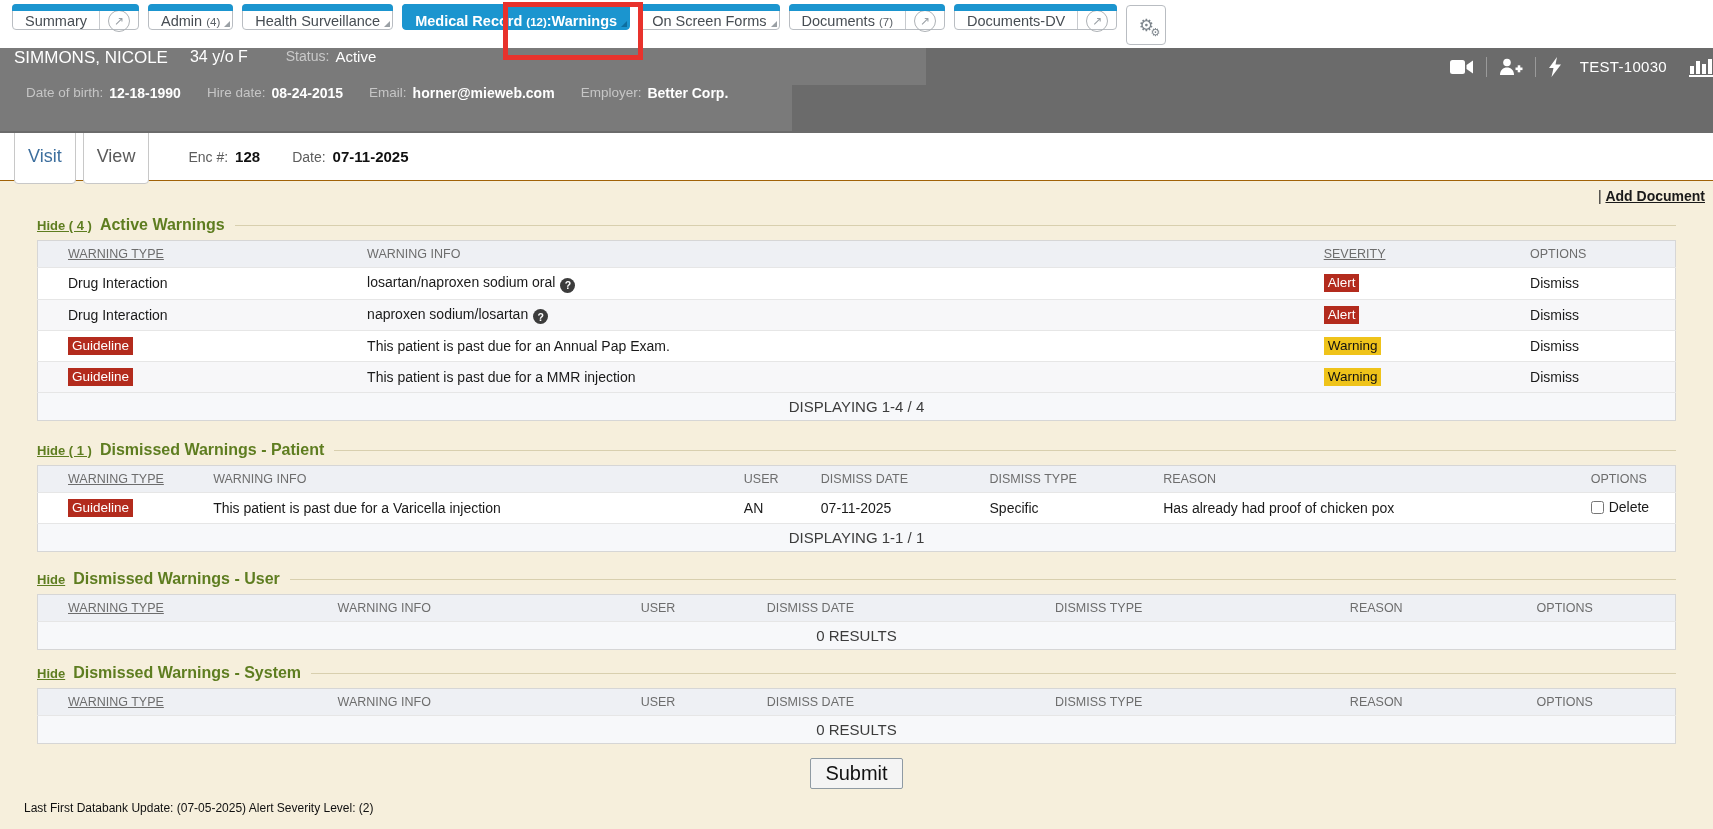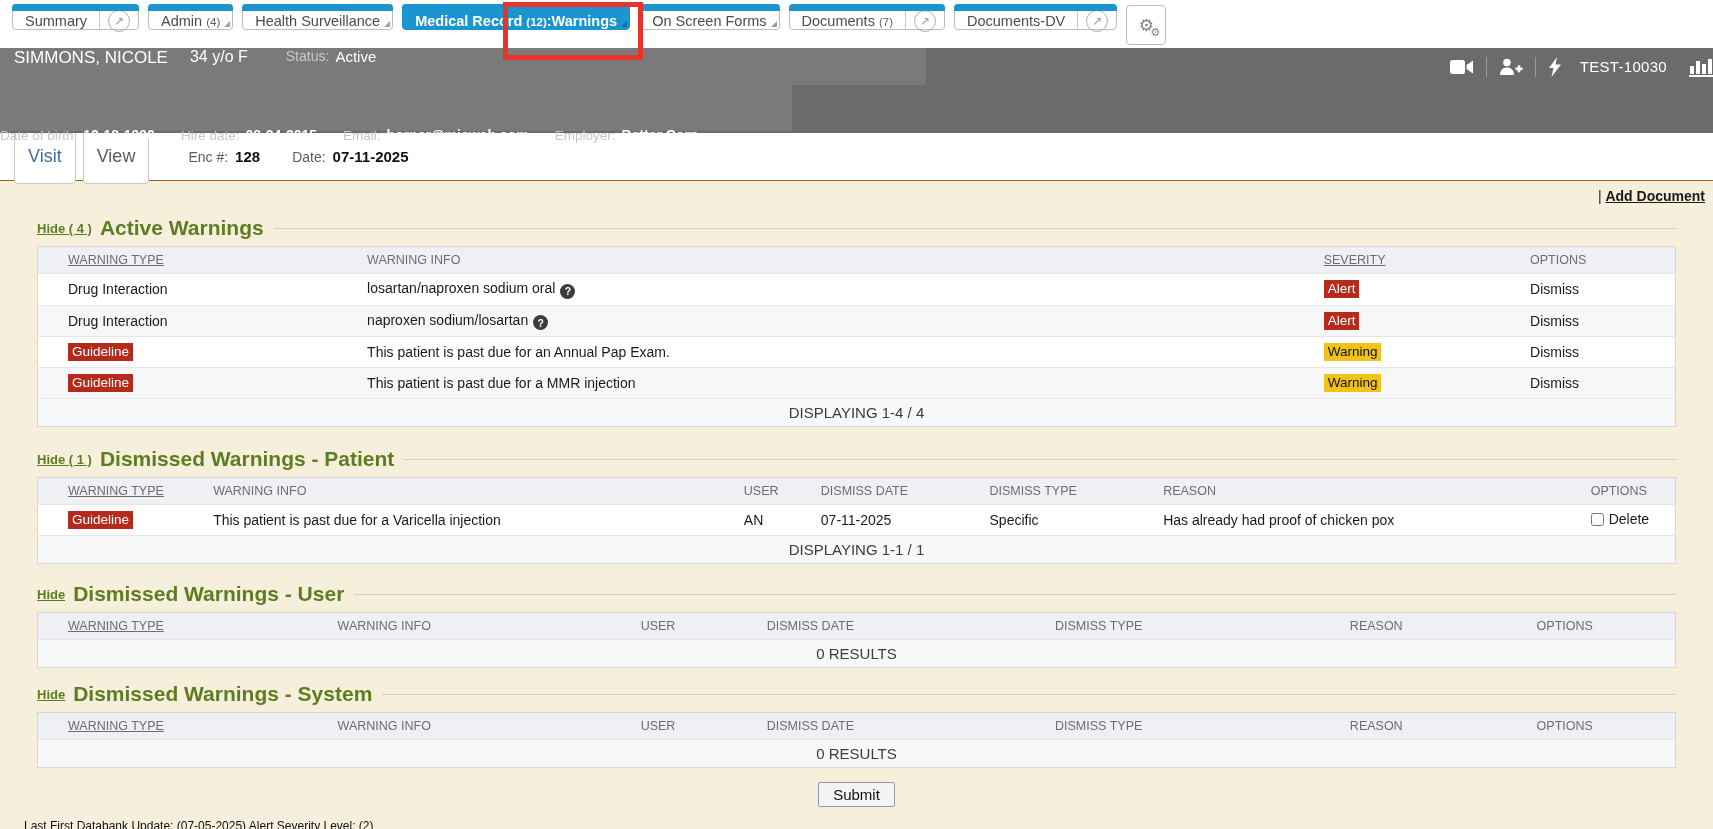--- a/index.html
+++ b/index.html
@@ -38,22 +38,22 @@
   
   .patientbar { height:85px; background:#6b6b6b; position:relative; }
   .band1 { position:absolute; top:0; left:0; width:926px; height:37px; background:#7a7a7a; }
   .band2 { position:absolute; top:37px; left:0; width:792px; height:46px; background:#7a7a7a; }
   .prow1 { position:relative; z-index:2; height:37px; display:flex; align-items:flex-start;
     padding-left:14px; }
   .pname { color:#fff; font-size:17px; }
   .page { color:#fff; font-size:16px; margin-left:22px; }
   .pstatus-l { color:#c9c9c9; font-size:14px; margin-left:38px; }
   .pstatus-v { color:#fff; font-size:15px; margin-left:6px; }
-  .prow2 { position:relative; z-index:2; height:28px; display:flex; align-items:center;
-    padding-left:0;margin-top:36px; }
+  .prow2 { position:relative; z-index:2; height:28px; display:flex; align-items:flex-start;
+    padding-left:26px; }
   .dlabel { color:#c6c6c6; font-size:13.5px; margin-right:6px; }
   .dvalue { color:#fff; font-size:14px; font-weight:bold; margin-right:26px; }
   .ptools { position:absolute; z-index:3; right:0; top:0; height:37px; display:flex;
     align-items:center; }
   .tool-ic { margin:0 12px; display:flex; align-items:center; cursor:pointer; }
   .tool-sep { width:1px; height:20px; background:#9a9a9a; }
   .pid { color:#fff; font-size:15px; margin:0 10px 0 6px; letter-spacing:.3px; }
   .chart-ic { margin-right:-4px; }
 
   
@@ -65,21 +65,21 @@
   .enc-lbl { color:#5c5c5c; font-size:14px; margin-left:32px; }
   .enc-val { color:#111; font-size:15px; font-weight:bold; margin-left:7px; }
 
   
   .content { height:649px; background:#f6efdc; border-top:1px solid #a16207; overflow:hidden; }
   .adddoc-row { text-align:right; padding:7px 8px 0 0; font-size:14px; color:#222; }
   .adddoc-link { font-weight:bold; text-decoration:underline; color:#1a1a1a; cursor:pointer; }
   .sec-head { display:flex; align-items:center; margin:12px 37px 0 37px; }
   .hide-link { color:#5e7d20; font-size:13px; font-weight:bold; text-decoration:underline;
     cursor:pointer; white-space:nowrap; }
-  .sec-title { color:#5e7d20; font-size:21px; font-weight:bold; margin-left:8px;
+  .sec-title { color:#5e7d20; font-size:16px; font-weight:bold; margin-left:8px;
     white-space:nowrap; }
   .sec-rule { flex:1; height:1px; background:#d8cfae; margin-left:10px; }
 
   table.grid { width:1639px; margin:6px 37px 0 37px; border-collapse:collapse;
     table-layout:fixed; background:#fff; border:1px solid #d6d6d6; }
   table.grid th { background:#eef0f4; color:#6d6d6d; font-size:12.5px; font-weight:normal;
     text-align:left; padding:6px 2px 6px 2px; white-space:nowrap; }
   table.grid th.first, table.grid td.first { padding-left:30px; }
   table.grid th.sortable { text-decoration:underline; cursor:pointer; }
   table.grid td { font-size:14px; color:#1a1a1a; padding:6px 2px; border-top:1px solid #e6e6e6;
@@ -90,21 +90,21 @@
   .badge { display:inline-block; padding:1px 4px 2px 4px; font-size:13.5px; }
   .badge.red { background:#b32b1d; color:#fff; }
   .badge.yellow { background:#efc31a; color:#111; }
   .help-ic { display:inline-flex; width:15px; height:15px; border-radius:50%; background:#3c3c3c;
     color:#fff; font-size:10.5px; font-weight:bold; align-items:center; justify-content:center;
     vertical-align:-2px; margin-left:5px; cursor:pointer; }
   .dismiss-link { cursor:pointer; }
   .del-wrap { display:inline-flex; align-items:center; gap:5px; }
 
   .submit-row { text-align:center; margin-top:14px; }
-  .submit-btn { font-family:inherit; font-size:15px; color:#111; background:#f4f4f4;
+  .submit-btn { font-family:inherit; font-size:20px; color:#111; background:#f4f4f4;
     border:1px solid #8f9aa3; border-radius:2px; padding:3px 14px; cursor:pointer; }
   .foot-note { font-size:12px; color:#111; margin:12px 0 0 24px; }
 </style>
 </head>
 <body>
 
 <div class="tabbar">
   <div class="tab">
     <span class="lbl">Summary</span>
     <span class="ext-seg">

